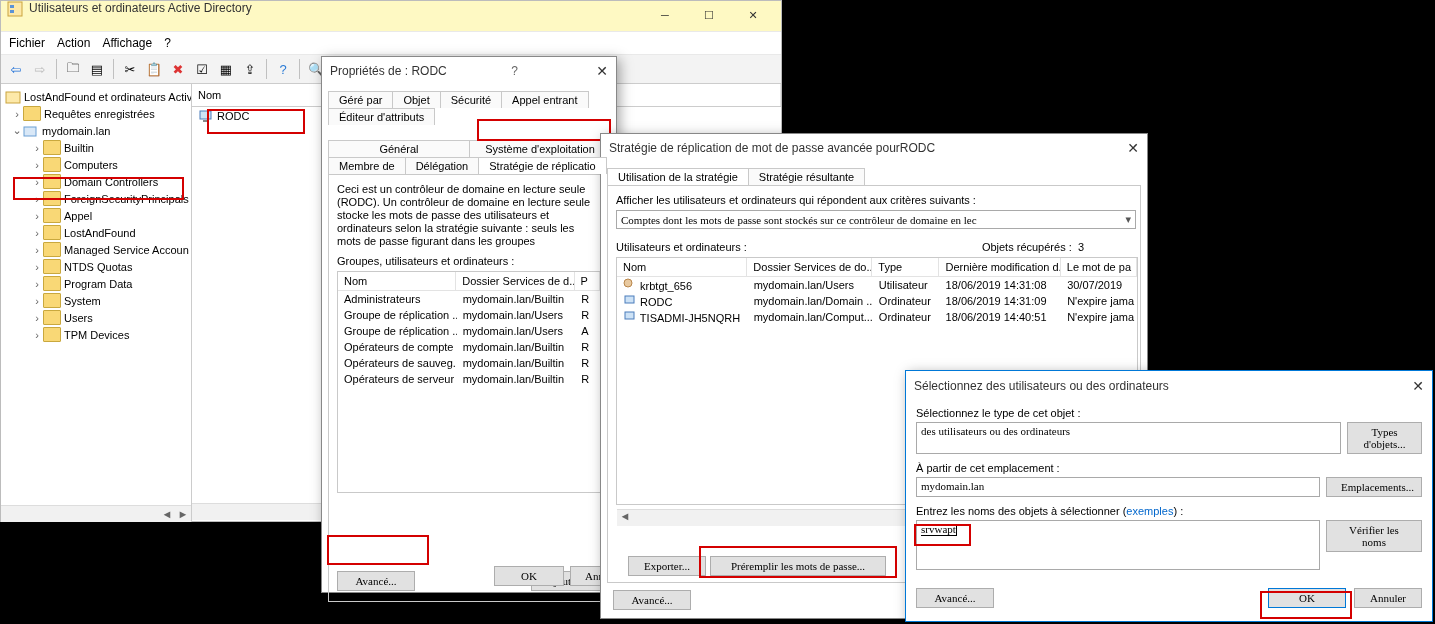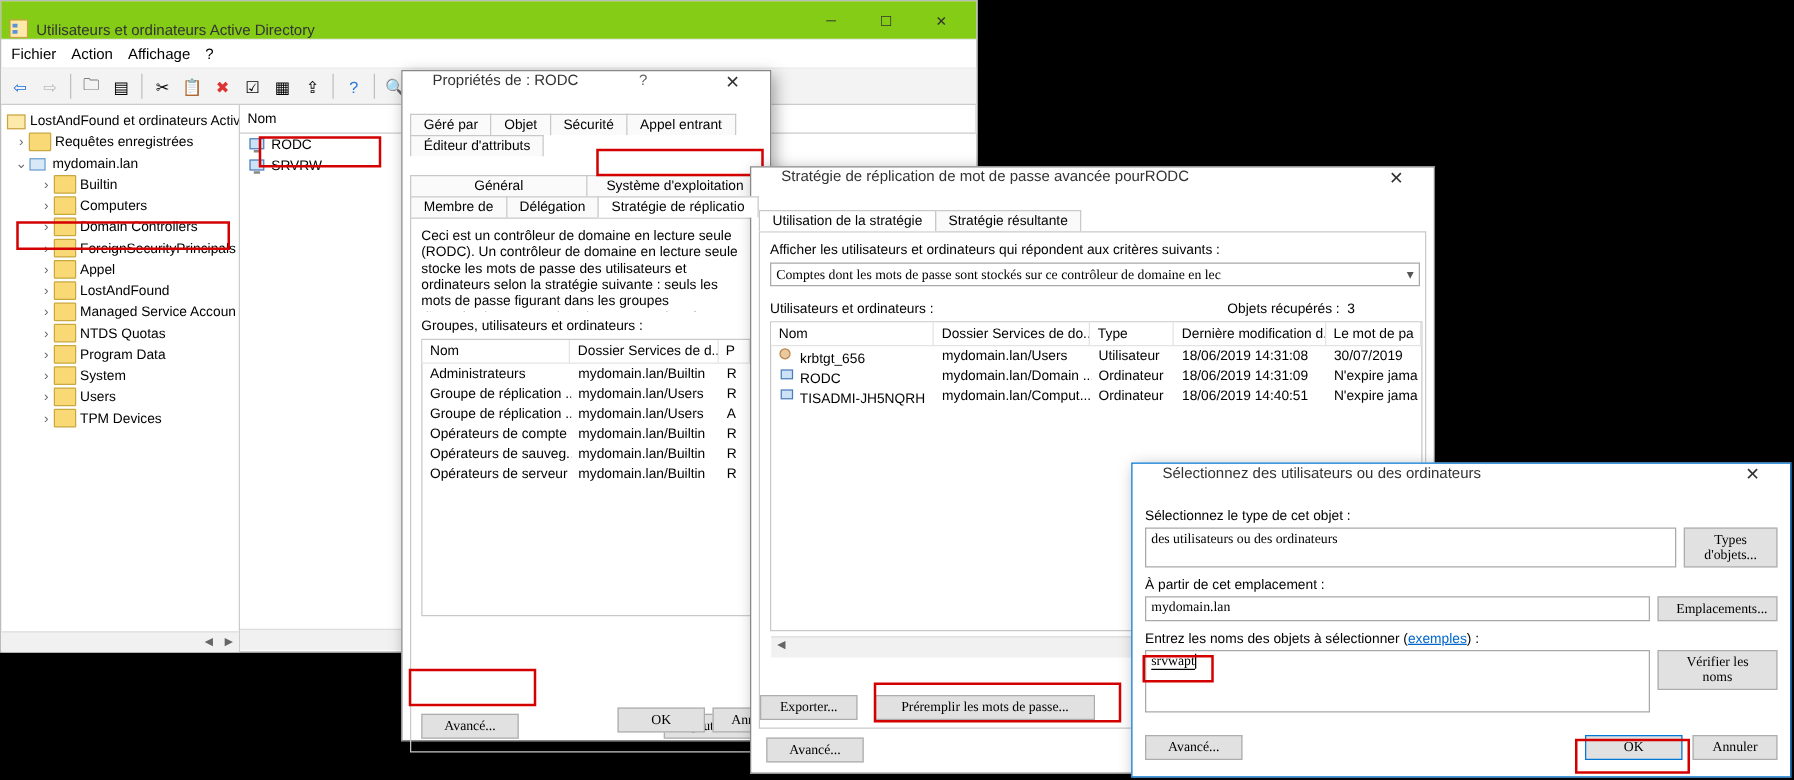--- a/index.html
+++ b/index.html
@@ -1,53 +1,53 @@
 <!DOCTYPE html>
 <html><head>
 <meta charset="utf-8">
 <style>
   body{margin:0;font:11px "Segoe UI",Tahoma,sans-serif;background:#000;width:1435px;height:624px;position:relative;overflow:hidden}
   .win{position:absolute;background:#fff;border:1px solid #bcbcbc;box-shadow:2px 2px 8px rgba(0,0,0,.3)}
-  .titlebar{height:30px;background:#84cc16;display:flex;align-items:flex-end;padding:0 6px;border-bottom:1px solid #e9e9e9}
+  .titlebar{height:30px;background:#fef9c3;display:flex;align-items:flex-start;padding:0 6px;border-bottom:1px solid #e9e9e9}
   .titlebar .icon{width:16px;height:16px;margin-right:6px;display:inline-block}
   .titlebar .title{flex:1;font-size:12px;color:#333}
   .titlebar .wbtn{width:44px;height:28px;display:flex;align-items:center;justify-content:center;color:#333}
   .menubar{height:22px;display:flex;align-items:center;padding:0 8px;gap:12px;border-bottom:1px solid #e9e9e9;font-size:12px}
   .toolbar{height:28px;display:flex;align-items:center;padding:0 4px;gap:2px;border-bottom:1px solid #ccc;background:#f3f3f3}
   .tbtn{width:22px;height:22px;display:flex;align-items:center;justify-content:center;font-size:13px}
   .tsep{width:1px;height:20px;background:#c0c0c0;margin:0 3px}
   .body{display:flex;height:calc(100% - 82px)}
   .tree{width:190px;border-right:1px solid #ccc;overflow:hidden;position:relative;padding:4px 0}
   .tnode{display:flex;align-items:center;height:17px;padding-left:4px;white-space:nowrap}
   .tw{display:inline-block;width:12px;text-align:center;color:#666}
   .fld{width:16px;height:13px;display:inline-block;background:#f9d876;border:1px solid #c9a83e;border-radius:1px;margin-right:3px;vertical-align:middle}
   .ficon{width:16px;height:14px;display:inline-block;margin-right:3px;vertical-align:middle}
   .redbox{border:2px solid #d40000;position:absolute;pointer-events:none}
   .list{flex:1;padding:0}
   .list-hdr{height:22px;border-bottom:1px solid #ccc;display:flex;align-items:center;background:#fff}
   .list-hdr .col{padding:0 6px;border-right:1px solid #e5e5e5;height:100%;display:flex;align-items:center}
   .lrow{display:flex;align-items:center;height:17px;padding:0 6px}
   .btn{background:#e1e1e1;border:1px solid #adadad;padding:3px 14px;font:11px "Segoe UI";cursor:default}
   .dlg{position:absolute;background:#fff;border:1px solid #888;box-shadow:3px 3px 12px rgba(0,0,0,.35)}
-  .dlg .dtitle{height:28px;display:flex;align-items:flex-start;padding:0 24px;font-size:12px;color:#333}
+  .dlg .dtitle{height:28px;display:flex;align-items:center;padding:0 8px;font-size:12px;color:#333}
   .dlg .dtitle .x{margin-left:auto;font-size:14px}
   .tabs{display:flex;flex-wrap:wrap;padding:6px 6px 0 6px;gap:0}
   .tab{border:1px solid #c9c9c9;border-bottom:none;padding:2px 10px;background:#fafafa;font-size:11px;margin-right:-1px;white-space:nowrap}
   .tab.sel{background:#fff;position:relative;z-index:1}
   .tabpanel{border:1px solid #c9c9c9;margin:0 6px 6px 6px;padding:8px;position:relative}
   .grid{border:1px solid #c9c9c9;font-size:11px}
   .grid-h{display:flex;background:#fff;border-bottom:1px solid #e3e3e3}
   .grid-h .gc{padding:3px 6px;border-right:1px solid #e3e3e3;white-space:nowrap;overflow:hidden}
   .grid-r{display:flex;height:16px;align-items:center}
   .grid-r .gc{padding:0 6px;white-space:nowrap;overflow:hidden}
   .input{border:1px solid #a9a9a9;padding:2px 4px;font:11px "Segoe UI";background:#fff}
   .select{border:1px solid #a9a9a9;padding:2px 4px;font:11px "Segoe UI";background:#fff;display:flex;align-items:center}
   .select::after{content:"▾";margin-left:auto;color:#555}
   .blue-border{border:1px solid #0078d7}
-  a.link{color:#0066cc;text-decoration:underline}
+  a.link{color:#0066cc;}
   .hscroll{height:16px;background:#f1f1f1;border-top:1px solid #ddd;display:flex;align-items:center;justify-content:flex-end}
   .hscroll .th{width:16px;text-align:center;color:#666}
 </style>
 </head>
 <body>
 
 <div class="win" style="left:0;top:0;width:780px;height:520px">
   <div class="titlebar">
     <span class="icon">
       <svg width="16" height="16">
@@ -178,27 +178,20 @@
       <div class="list-hdr">
           <div class="col" style="flex:1">Nom</div>
         </div>
       <div class="lrow">
           <span class="ficon"><svg width="16" height="14">
               <rect x="2" y="2" width="11" height="8" fill="#cde2f6" stroke="#4a7dbb"></rect>
               <rect x="5" y="11" width="5" height="2" fill="#888"></rect>
             </svg></span>
           <span>RODC</span>
         </div>
-      <div class="lrow">
-          <span class="ficon"><svg width="16" height="14">
-              <rect x="2" y="2" width="11" height="8" fill="#cde2f6" stroke="#4a7dbb"></rect>
-              <rect x="5" y="11" width="5" height="2" fill="#888"></rect>
-            </svg></span>
-          <span>SRVRW</span>
-        </div>
       <div class="hscroll" style="position:absolute;bottom:1px;left:191px;right:1px">
           <span class="th">◄</span>
           <span class="th">►</span>
         </div>
     </div>
   </div>
 
   <div class="redbox" style="left:12px;top:176px;width:167px;height:19px"></div>
   <div class="redbox" style="left:206px;top:108px;width:94px;height:21px"></div>
 </div>
@@ -334,21 +327,21 @@
             <div class="gc" style="width:124px">mydomain.lan/Comput...</div>
             <div class="gc" style="width:60px">Ordinateur</div>
             <div class="gc" style="width:120px">18/06/2019 14:40:51</div>
             <div class="gc" style="width:70px">N'expire jama</div>
           </div>
         </div>
       <div style="position:absolute;bottom:56px;left:9px;right:13px;height:16px;background:#f1f1f1;border-top:1px solid #ddd;display:flex">
           <span style="width:16px;text-align:center;color:#666">◄</span>
         </div>
     </div>
-    <div style="position:absolute;left:0;bottom:6px;display:flex;gap:14px">
+    <div style="position:absolute;left:20px;bottom:6px;display:flex;gap:4px">
       <button class="btn" style="width:78px">Exporter...</button>
       <button class="btn" style="width:176px">Préremplir les mots de passe...</button>
     </div>
   </div>
   <div style="position:absolute;left:12px;bottom:8px">
     <button class="btn" style="width:78px">Avancé...</button>
   </div>
   <div class="redbox" style="left:98px;top:412px;width:194px;height:28px"></div>
 </div>
 

